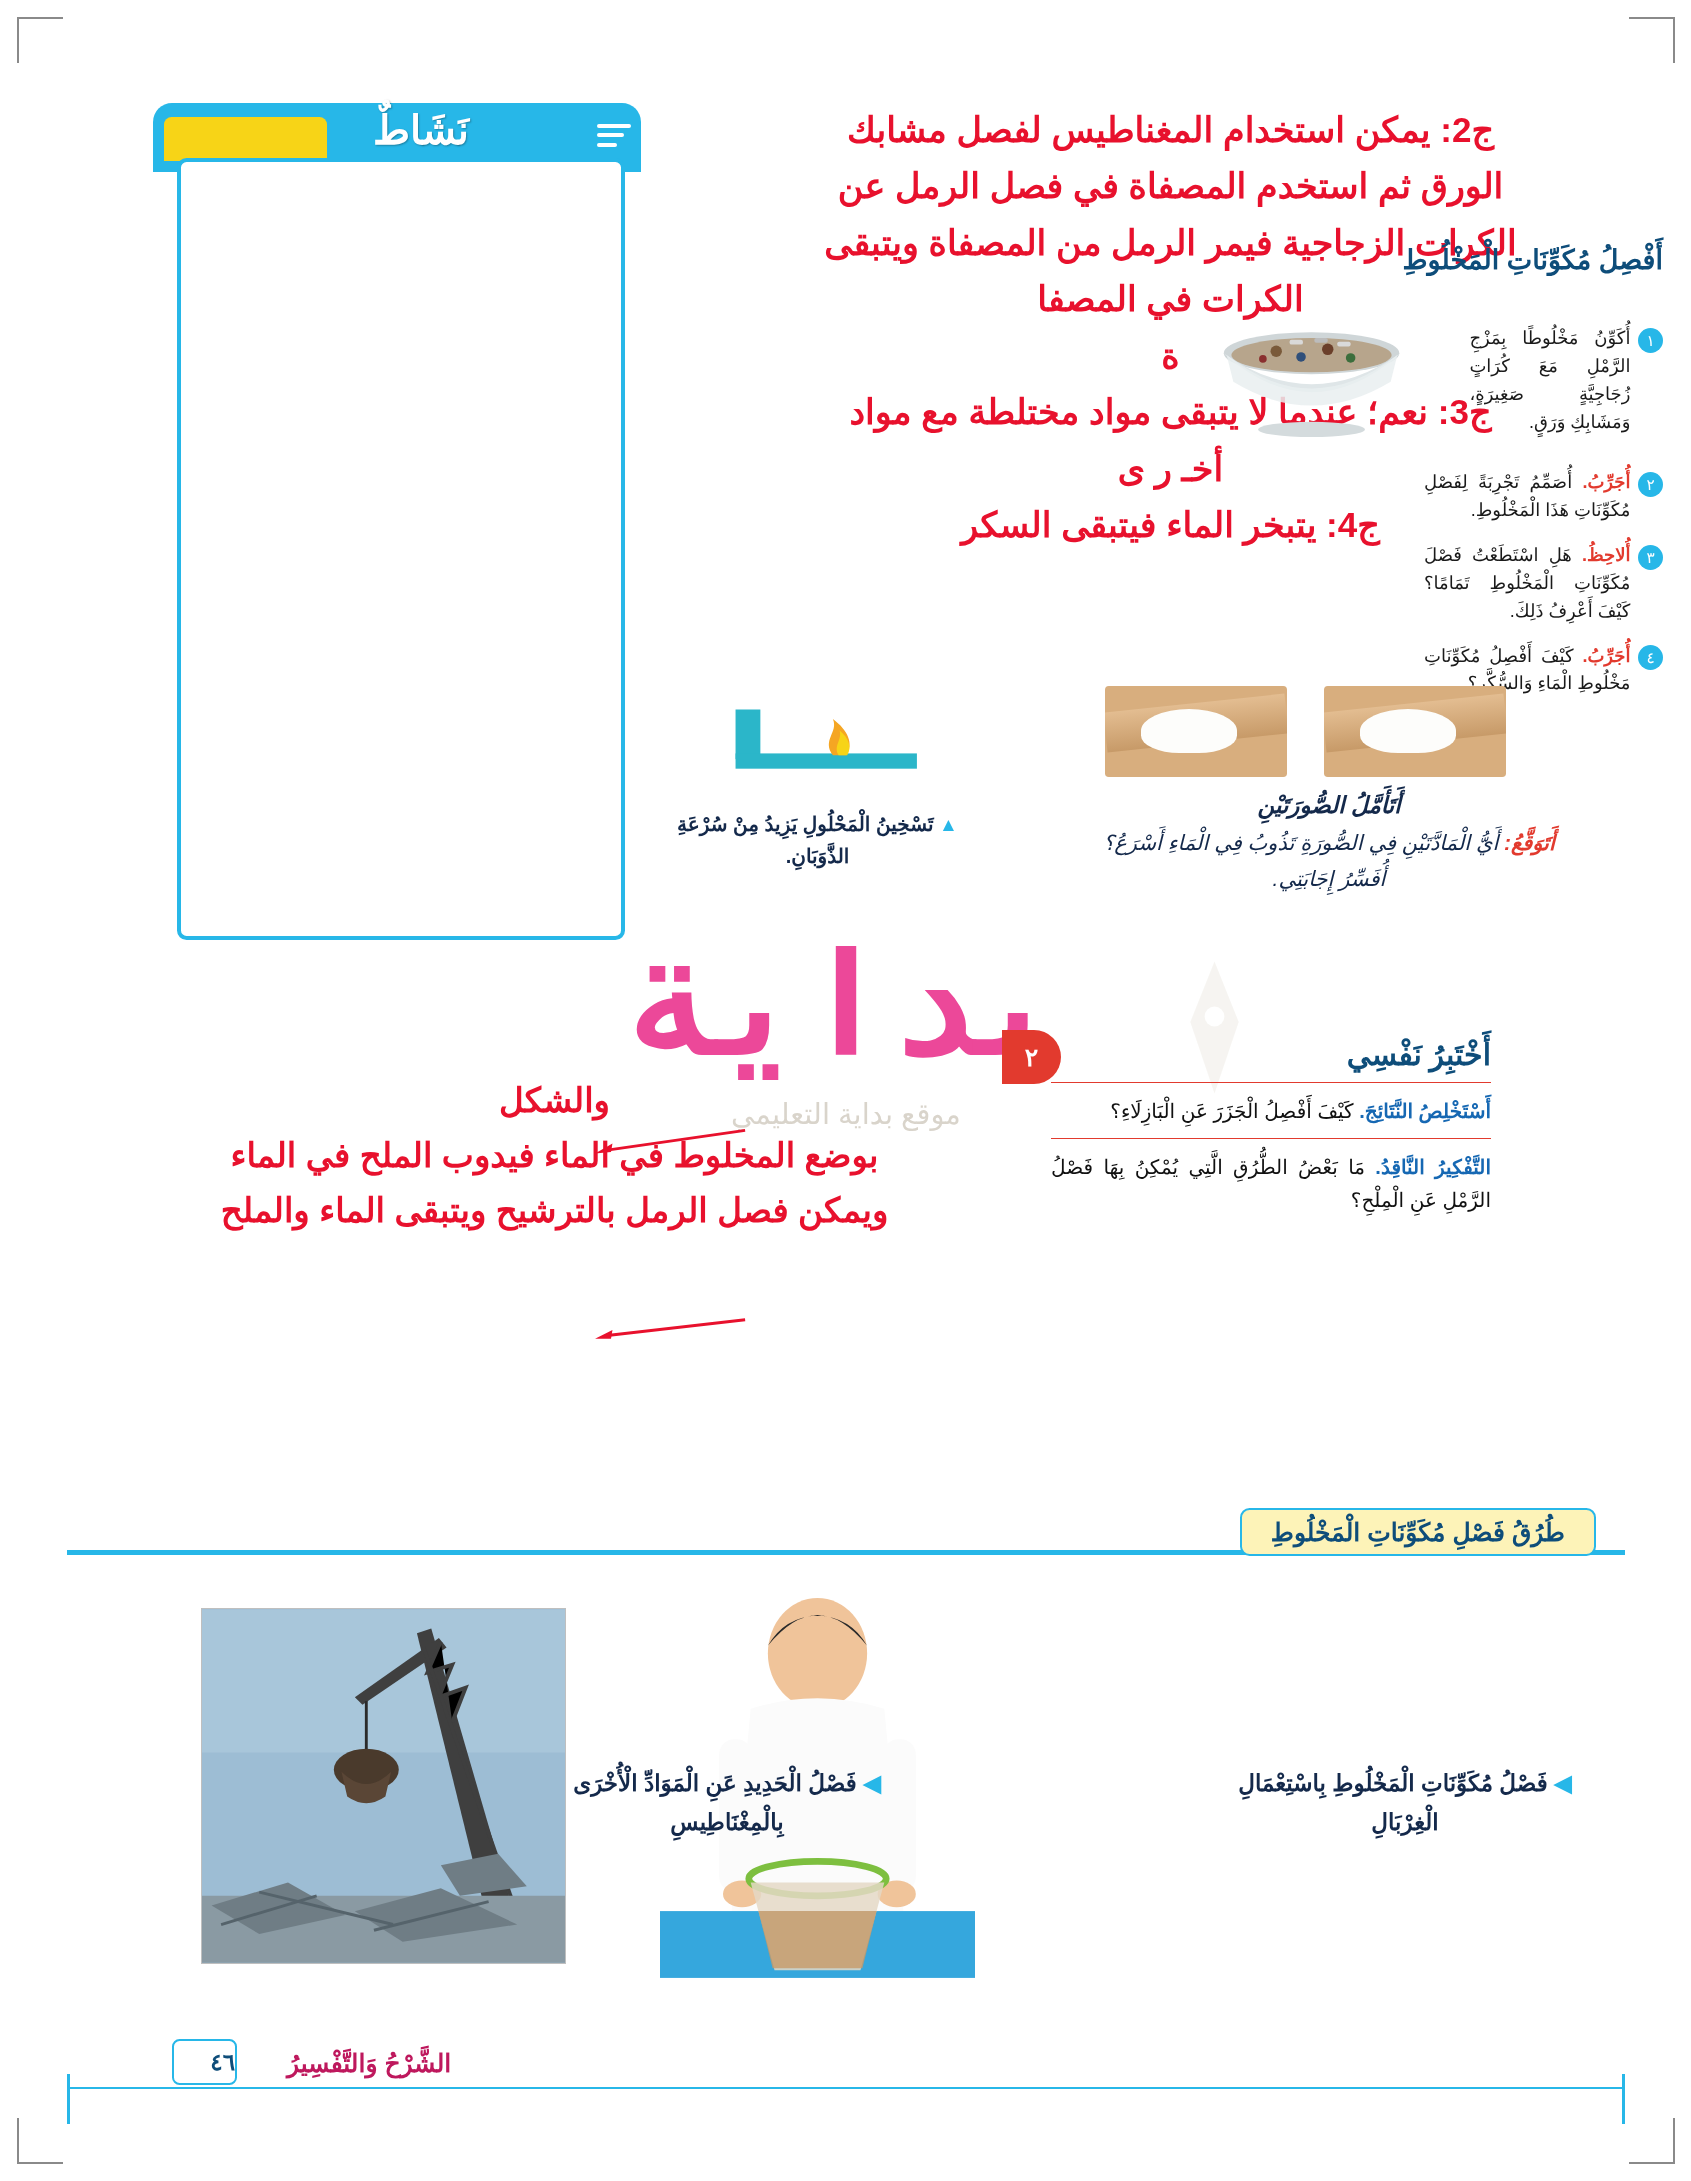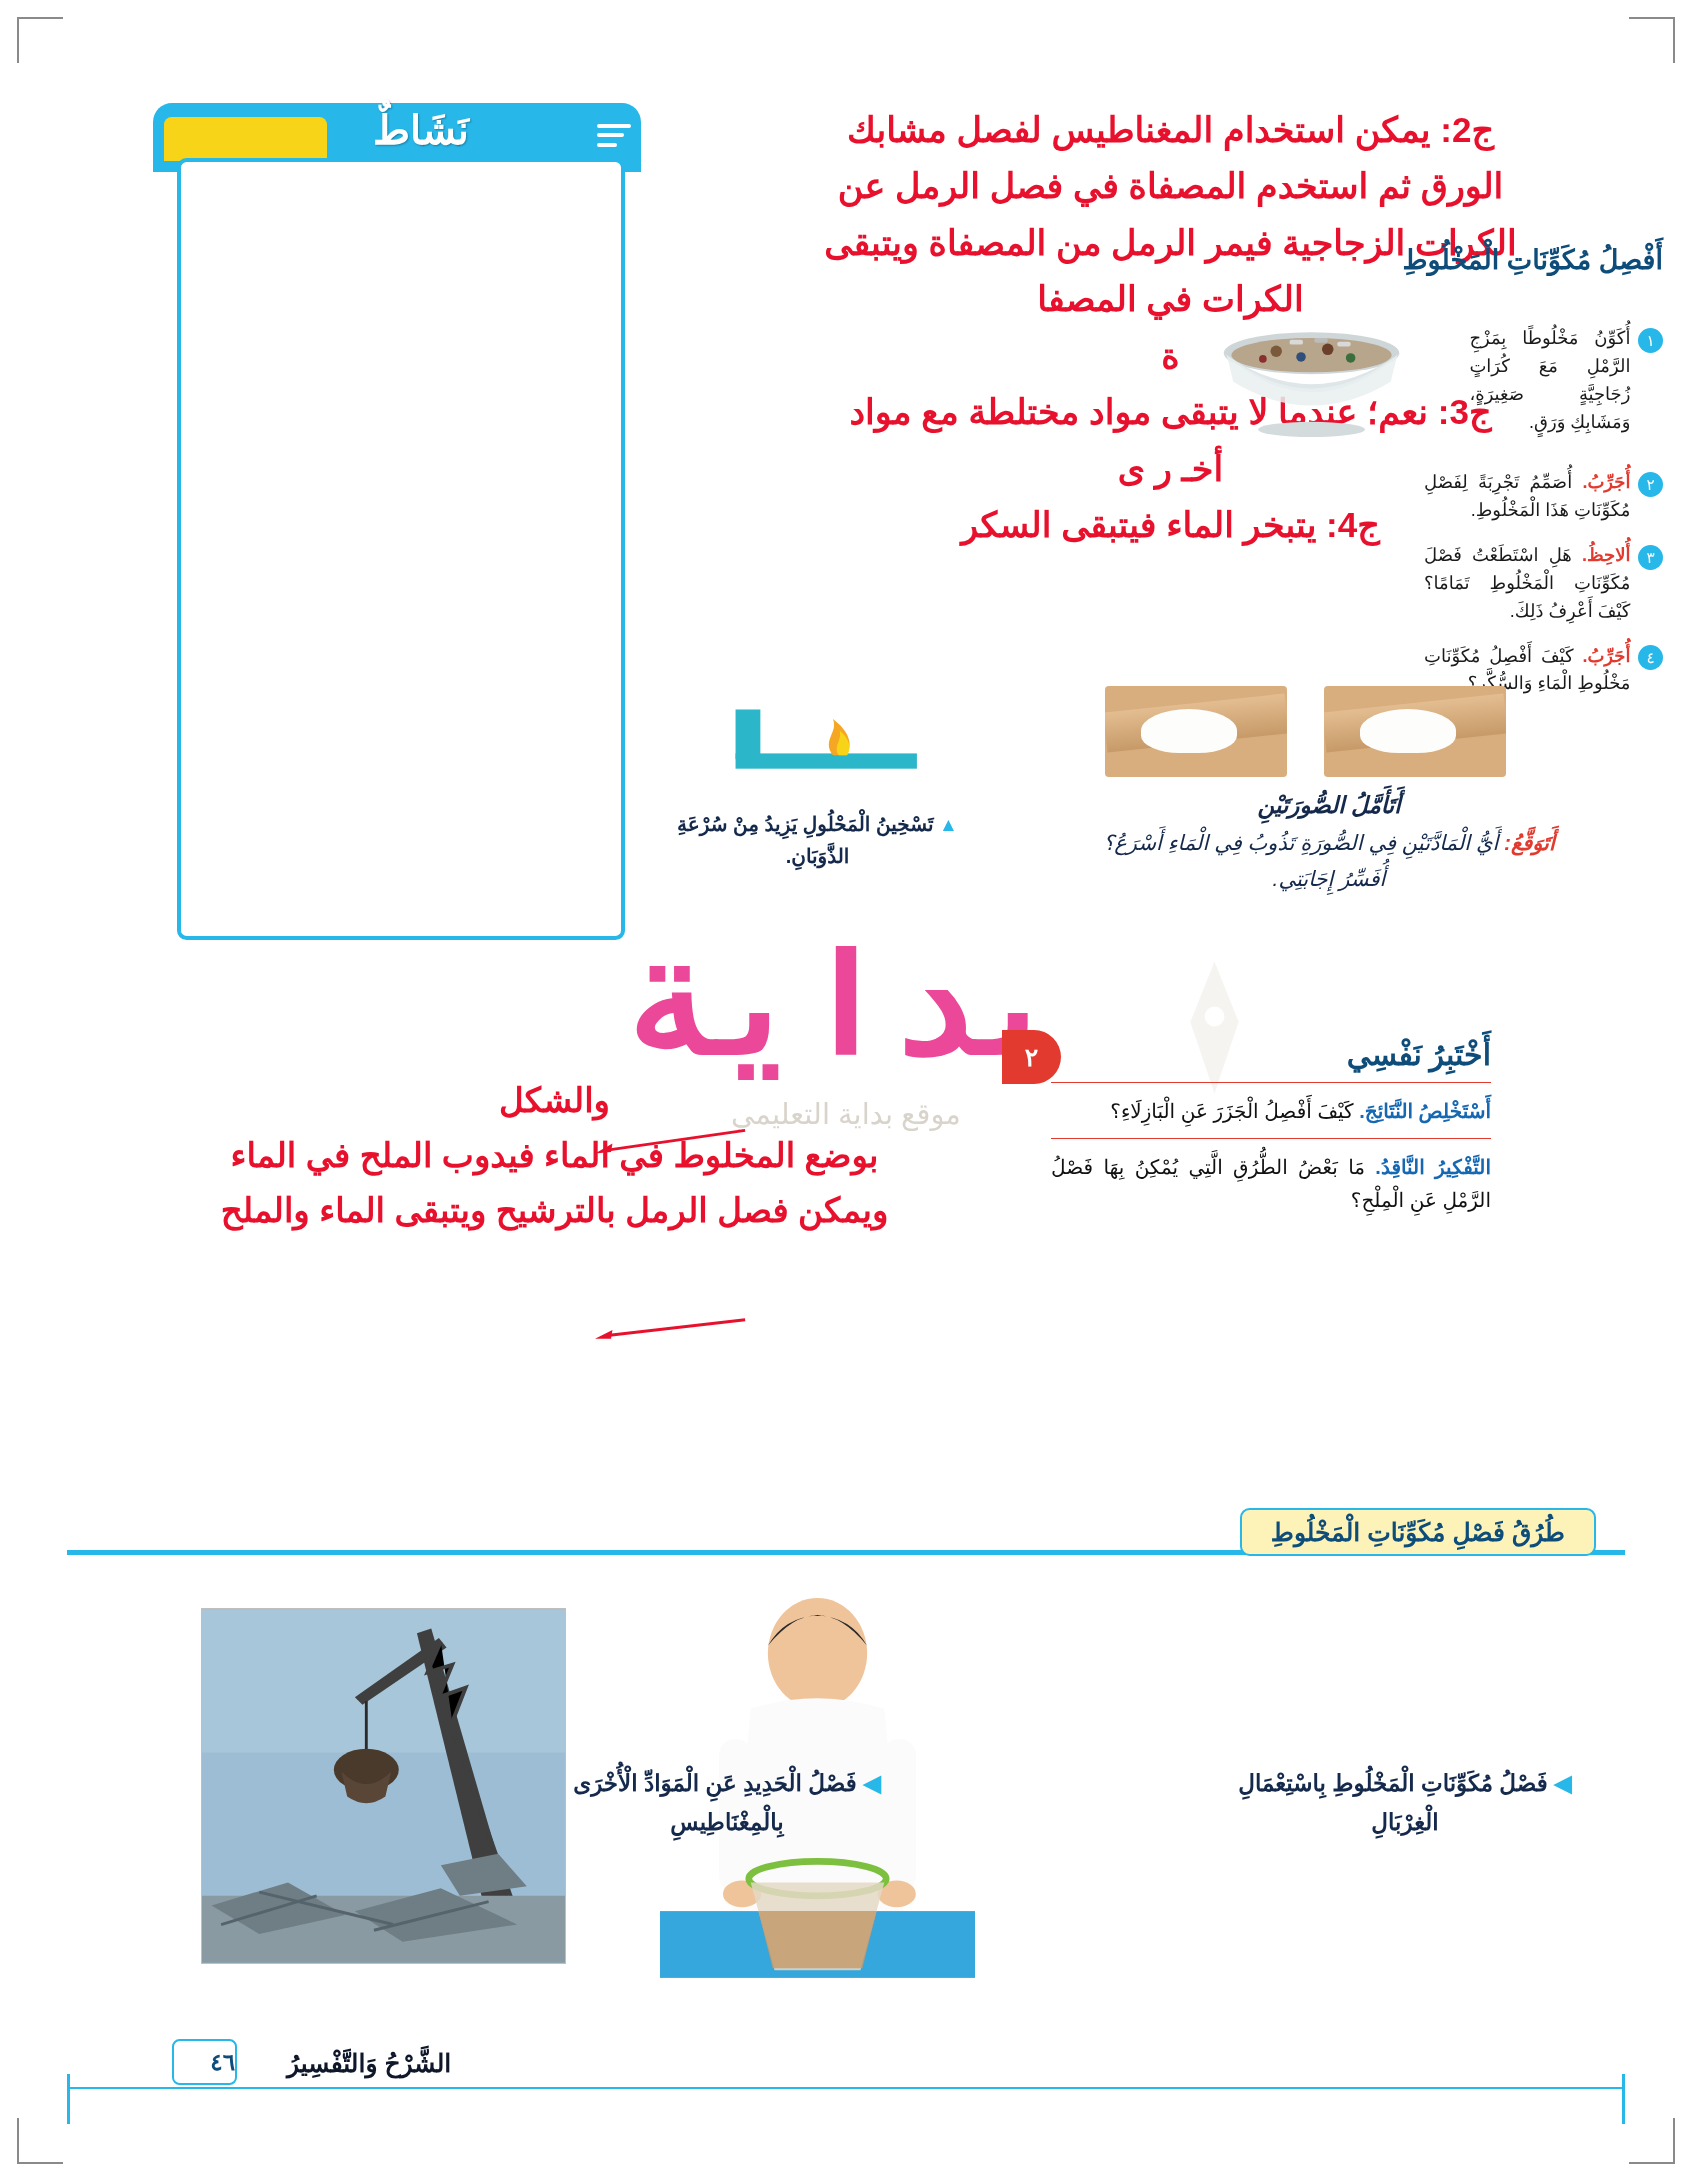--- a/index.html
+++ b/index.html
@@ -348,21 +348,21 @@
     width: 1558px;
     height: 0;
     border-top: 2.9px solid #27b7e8;
   }
   .footer-label {
     position: absolute;
     bottom: 103px;
     left: 287px;
     font-size: 25px;
     font-weight: bold;
-    color: #0f172a;
+    color: #be185d;
     direction: rtl;
   }
   .footer-page {
     position: absolute;
     bottom: 96px;
     left: 172px;
     width: 61px;
     height: 42px;
     border: 2.9px solid #27b7e8;
     border-radius: 7.6px;

